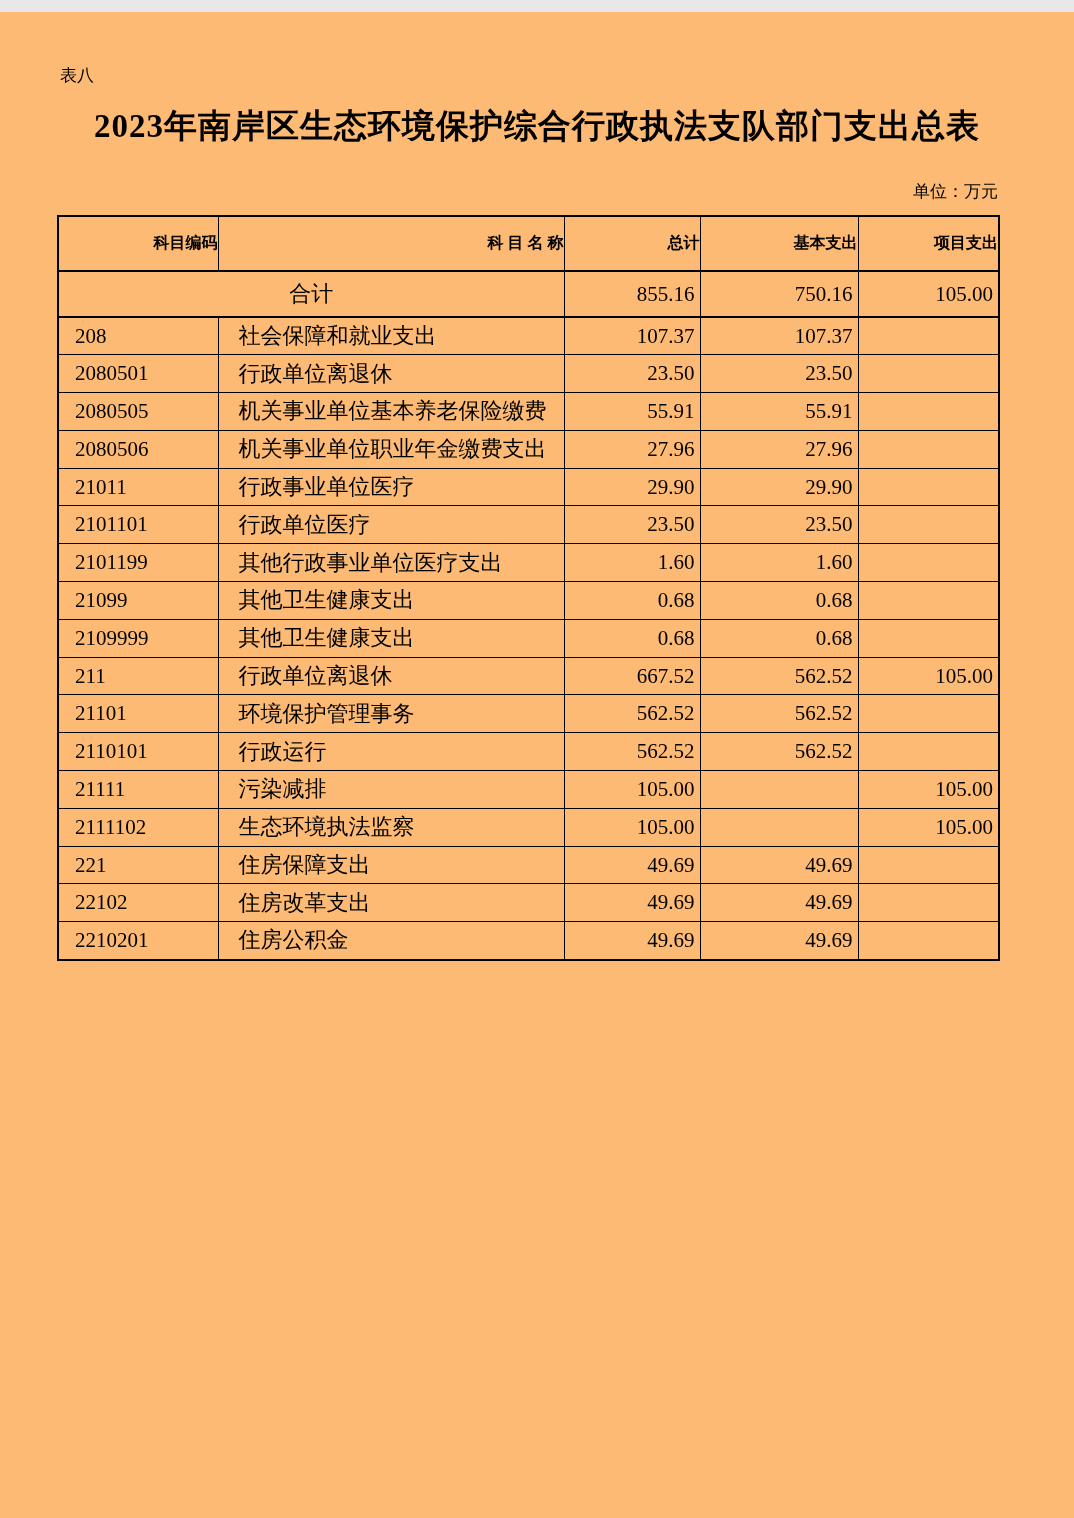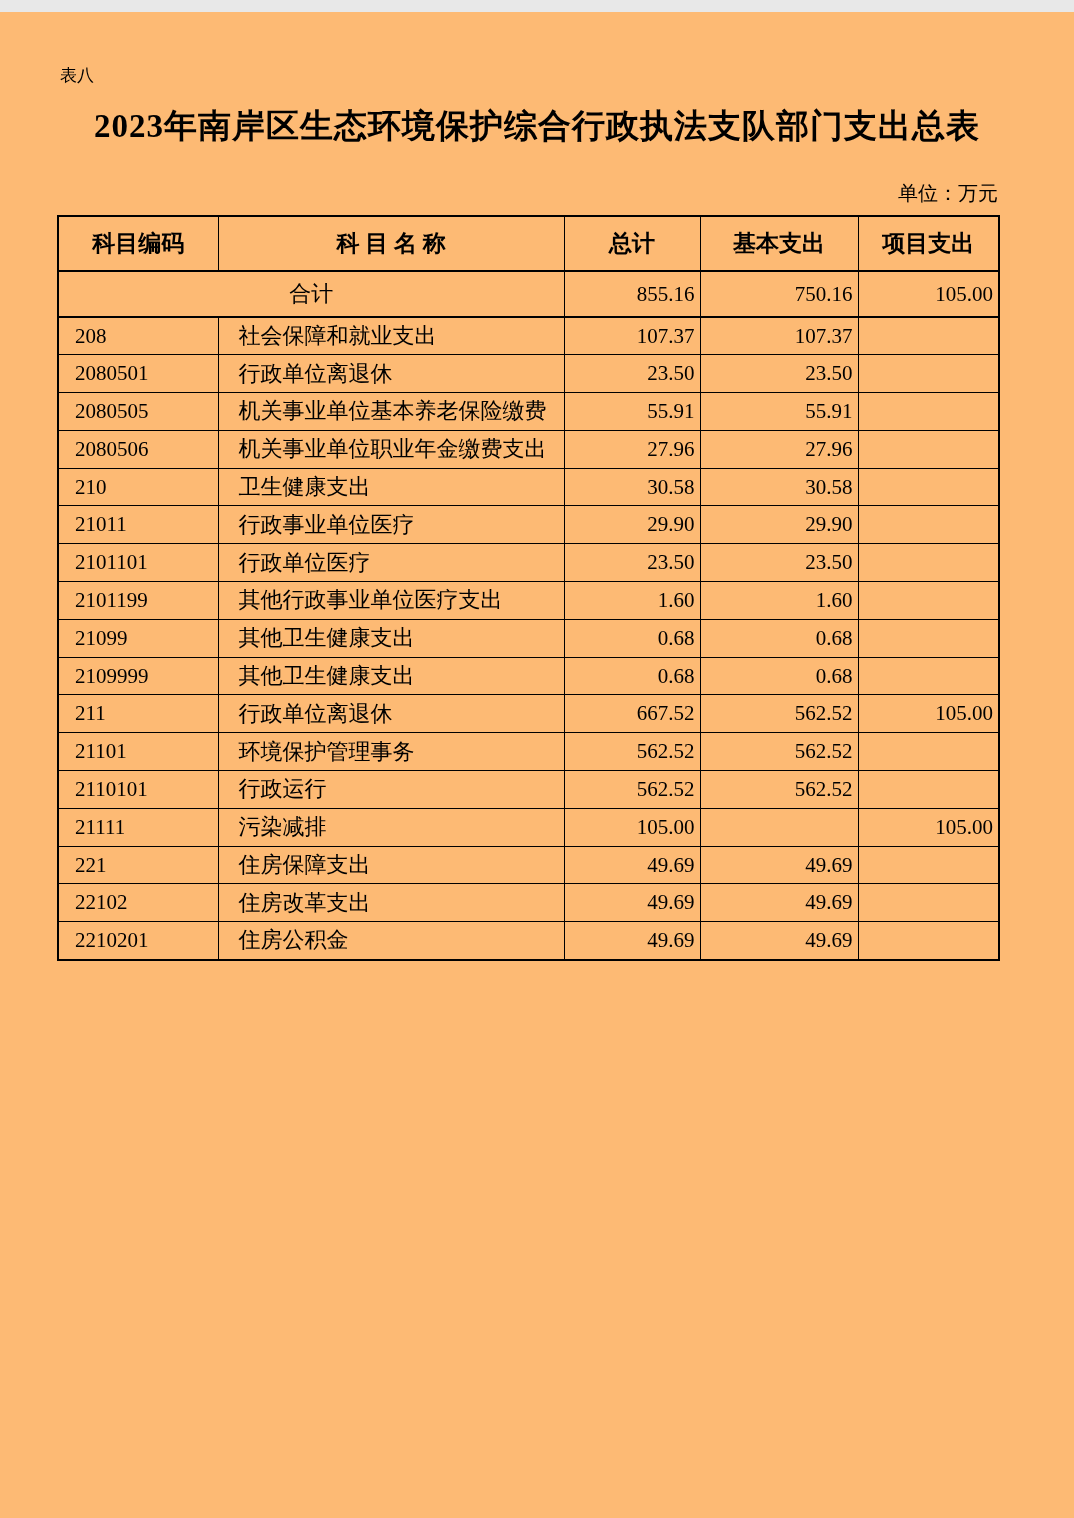--- a/index.html
+++ b/index.html
@@ -27,42 +27,42 @@
     text-align: center;
     font-size: 33px;
     font-weight: bold;
     letter-spacing: 1px;
     white-space: nowrap;
   }
   .unit-label {
     position: absolute;
     right: 76px;
     top: 168px;
-    font-size: 20px;
+    font-size: 17px;
   }
   table.budget-table {
     position: absolute;
     left: 57px;
     top: 203px;
     width: 941px;
     border-collapse: collapse;
     table-layout: fixed;
   }
   .budget-table th,
   .budget-table td {
     border: 1.5px solid #000000;
     vertical-align: middle;
     white-space: nowrap;
     overflow: hidden;
   }
   .budget-table thead th {
     height: 55px;
-    font-size: 23px;
+    font-size: 16px;
     font-weight: bold;
-    text-align: center;
+    text-align: right;
     border-bottom: 2px solid #000000;
   }
   .budget-table { border: 2px solid #000000; }
   tr.total-row { height: 46px; }
   tr.total-row td { border-bottom: 2px solid #000000; }
   tr.total-row td.label {
     text-align: center;
     font-size: 22px;
   }
   tr.data-row { height: 37.8px; }
@@ -140,27 +140,20 @@
           <td class="num"></td>
         </tr>
         <tr class="data-row">
           <td class="code">2080506</td>
           <td class="name">机关事业单位职业年金缴费支出</td>
           <td class="num">27.96</td>
           <td class="num">27.96</td>
           <td class="num"></td>
         </tr>
         <tr class="data-row">
-          <td class="code">210</td>
-          <td class="name">卫生健康支出</td>
-          <td class="num">30.58</td>
-          <td class="num">30.58</td>
-          <td class="num"></td>
-        </tr>
-        <tr class="data-row">
           <td class="code">21011</td>
           <td class="name">行政事业单位医疗</td>
           <td class="num">29.90</td>
           <td class="num">29.90</td>
           <td class="num"></td>
         </tr>
         <tr class="data-row">
           <td class="code">2101101</td>
           <td class="name">行政单位医疗</td>
           <td class="num">23.50</td>
@@ -210,20 +203,27 @@
           <td class="num"></td>
         </tr>
         <tr class="data-row">
           <td class="code">21111</td>
           <td class="name">污染减排</td>
           <td class="num">105.00</td>
           <td class="num"></td>
           <td class="num">105.00</td>
         </tr>
         <tr class="data-row">
+          <td class="code">2111102</td>
+          <td class="name">生态环境执法监察</td>
+          <td class="num">105.00</td>
+          <td class="num"></td>
+          <td class="num">105.00</td>
+        </tr>
+        <tr class="data-row">
           <td class="code">221</td>
           <td class="name">住房保障支出</td>
           <td class="num">49.69</td>
           <td class="num">49.69</td>
           <td class="num"></td>
         </tr>
         <tr class="data-row">
           <td class="code">22102</td>
           <td class="name">住房改革支出</td>
           <td class="num">49.69</td>

